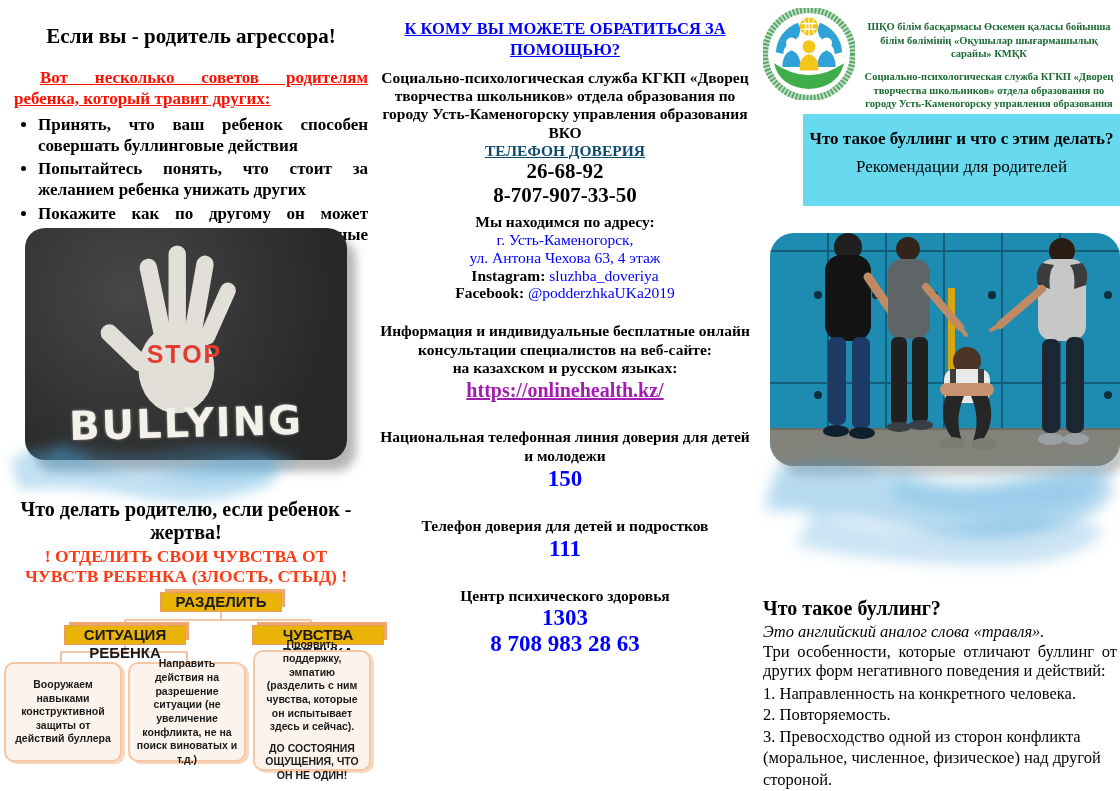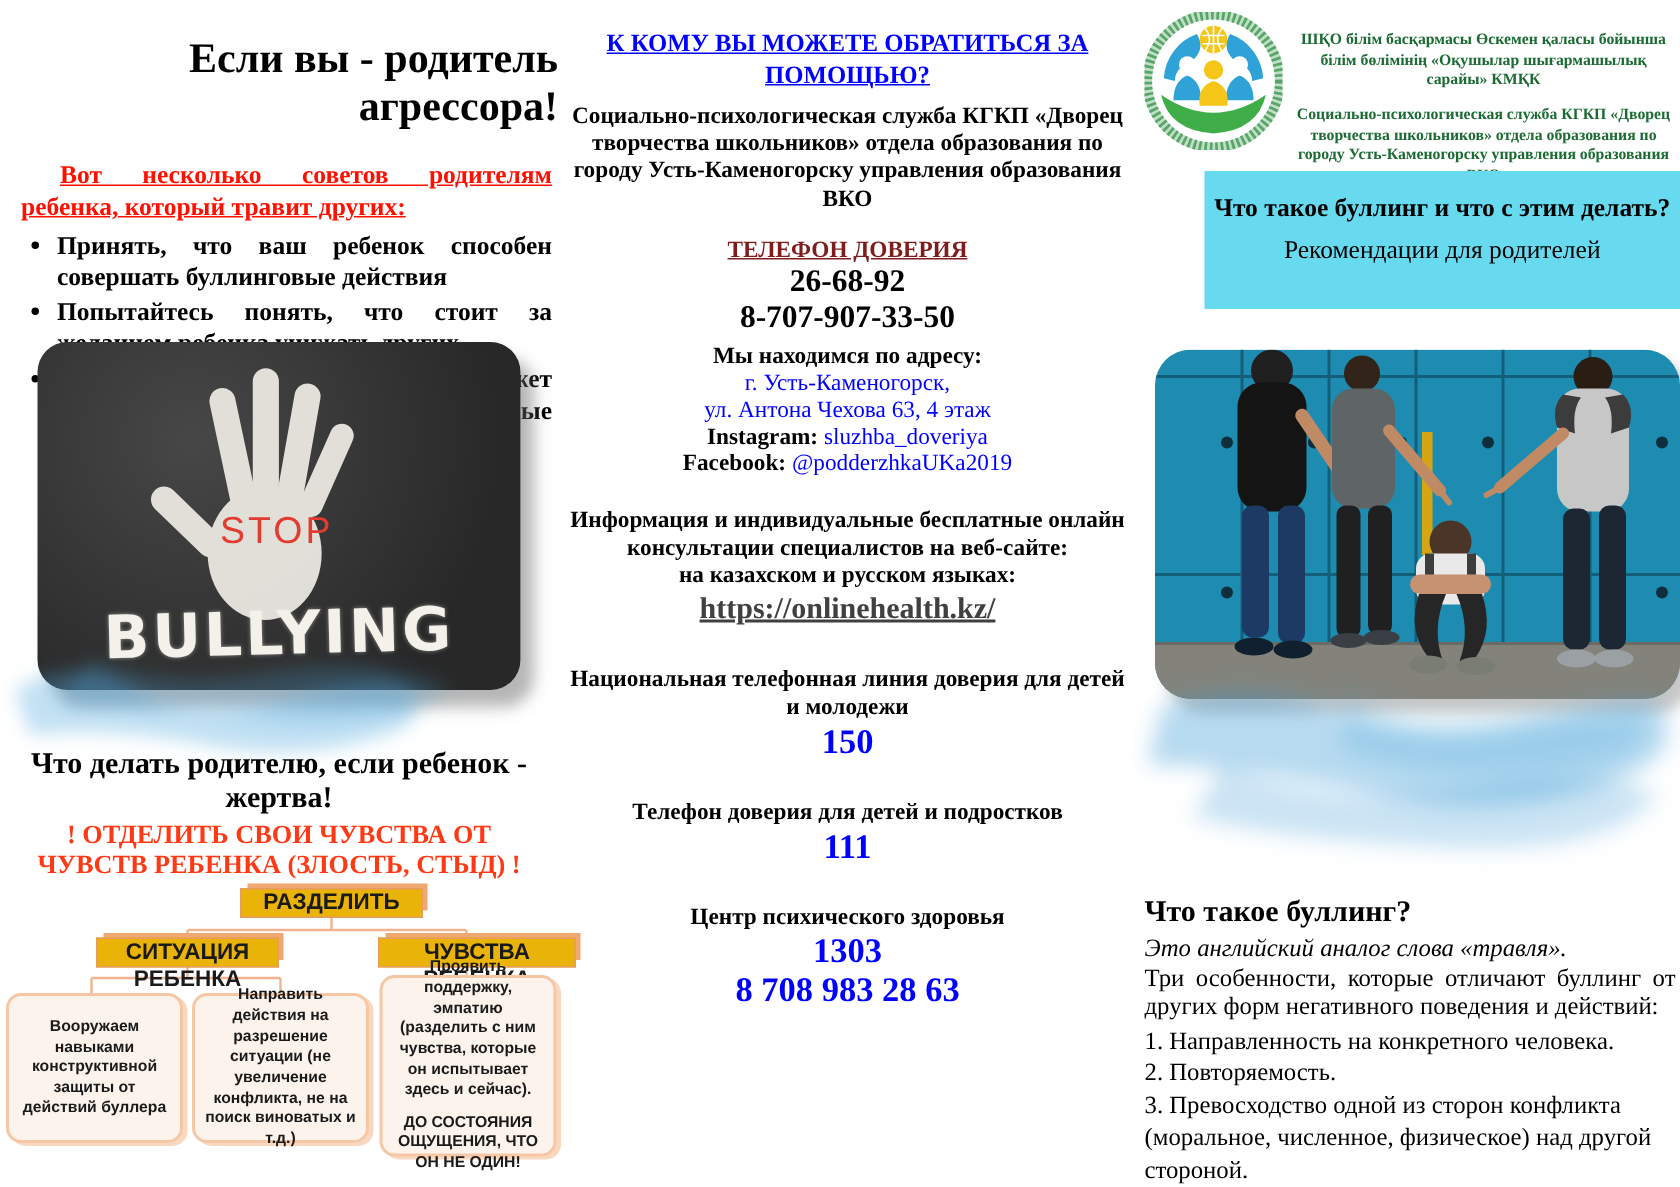--- a/index.html
+++ b/index.html
@@ -1,33 +1,33 @@
 <!DOCTYPE html>
 <html><head>
 <meta charset="utf-8">
 <style>
   * { margin:0; padding:0; box-sizing:border-box; }
   body { background:#fff; font-family:"Liberation Serif", serif; }
   .page { position:relative; width:1120px; height:791px; background:#fff; overflow:hidden; }
 
   
   .col-left { position:absolute; left:10px; top:0; width:362px; }
-  .l-title { font-size:28px; font-weight:700; text-align:right; margin-top:24px; color:#000; }
+  .l-title { font-size:21px; font-weight:700; text-align:center; margin-top:24px; color:#000; }
   .l-sub { margin:18px 4px 4px 4px; font-size:17px; font-weight:700; color:#ff0f00;
            text-decoration:underline; text-align:justify; text-indent:26px; line-height:1.25; }
   .l-bullets { margin:2px 4px 0 4px; padding-left:24px; font-size:17px; font-weight:700;
                text-align:justify; line-height:1.25; }
   .l-bullets li { margin-bottom:2px; }
 
   .board { position:absolute; left:25px; top:228px; width:322px; height:232px;
            border-radius:20px; overflow:hidden;
            background:radial-gradient(circle at 32% 28%, #474747, #282828 75%);
            box-shadow:9px 11px 10px rgba(110,110,110,.5); }
   .board .stop-label { position:absolute; left:50%; top:112px; transform:translateX(-52%);
-           font-family:"Liberation Sans", sans-serif; font-weight:400; font-size:25px;
+           font-family:"Liberation Sans", sans-serif; font-weight:700; font-size:25px;
            letter-spacing:2px; color:#e23c30; z-index:3; }
   .board .bullying-label { position:absolute; left:0; right:0; bottom:14px; text-align:center;
            font-family:"DejaVu Sans", sans-serif; font-weight:700; font-size:40px;
            letter-spacing:2px; color:#f3f1ea; transform:rotate(-1.5deg);
            text-shadow:0 0 3px rgba(255,255,255,.45); z-index:2; }
   .hand-svg { position:absolute; left:50%; top:8px; transform:translateX(-54%); z-index:1; }
 
   .smoke { position:absolute; pointer-events:none; }
 
   .l-victim { position:absolute; left:10px; top:498px; width:352px; text-align:center;
@@ -44,30 +44,30 @@
              font-size:10.5px; line-height:1.3; display:flex; flex-direction:column;
              justify-content:center; padding:6px; box-shadow:3px 2px 0 #f8d9c0; }
   .fc-leaf p + p { margin-top:8px; }
   #fc-lines { position:absolute; left:0; top:590px; }
 
   
   .col-mid { position:absolute; left:377px; top:0; width:376px; text-align:center;
              font-weight:700; color:#000; }
   .m-head { margin-top:18px; font-size:16.5px; color:#0000ff; text-decoration:underline; line-height:1.3; }
   .m-org  { margin-top:8px; font-size:15.5px; line-height:1.18; }
-  .m-hot  { margin-top:16px; font-size:15.5px; color:#7f1d1d; text-decoration:underline; }
+  .m-hot  { font-size:15.5px; color:#0c4a6e; text-decoration:underline; }
   .m-phone { font-size:21px; line-height:1.12; }
   .m-addr-label { margin-top:6px; font-size:15.5px; }
   .m-blue { color:#0000ff; font-weight:400; font-size:15.5px; line-height:1.15; }
   .m-social { font-size:15.5px; line-height:1.15; }
   .m-social .val { color:#0000ff; font-weight:400; }
   .m-webinfo { margin-top:20px; font-size:15.5px; line-height:1.2; }
   .m-weblang { font-size:15.5px; }
   .m-url { font-size:20px; margin-top:2px; }
-  .m-url a { color:#404040; font-weight:700; }
+  .m-url a { color:#a21caf; font-weight:700; }
   .m-line-label { margin-top:26px; font-size:15.5px; line-height:1.2; }
   .m-num { color:#0000ff; font-size:23px; line-height:1.1; }
   .m-notice { position:absolute; left:4px; top:665px; width:370px; height:113px;
               background:#ace8f0; font-size:17px; font-weight:400; line-height:1.22;
               padding:10px 8px; text-align:center; }
   .m-notice b { font-weight:700; }
 
   
   .col-right { position:absolute; left:755px; top:0; width:365px; }
   .r-header { position:absolute; left:8px; top:8px; width:352px; display:flex; gap:8px; }

